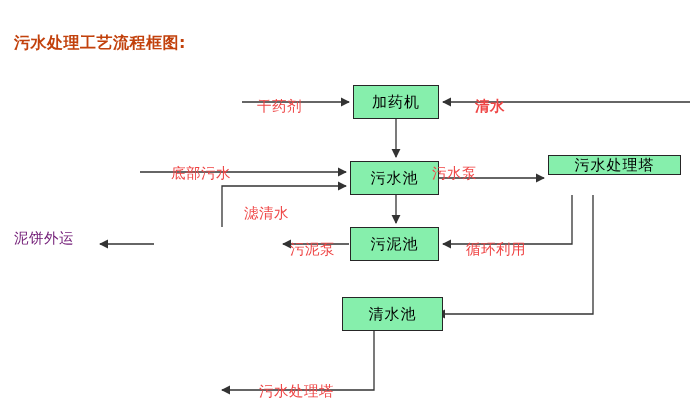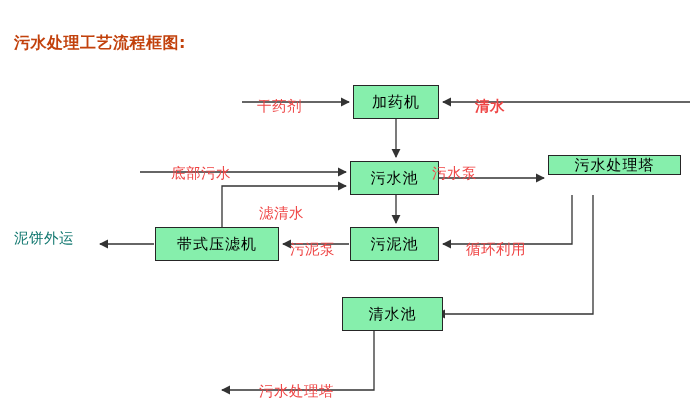--- a/index.html
+++ b/index.html
@@ -56,21 +56,21 @@
     position: absolute;
     font-size: 14.5px;
     color: #ef4444;
     white-space: nowrap;
     letter-spacing: 0.5px;
     margin-top: 14px;
   }
   .term-label {
     position: absolute;
     font-size: 14.5px;
-    color: #0f766e;
+    color: #701a75;
     white-space: nowrap;
     letter-spacing: 0.5px;
   }
 </style>
 </head>
 <body>
 
 <div id="diagram-root">
 
   <div class="title">污水处理工艺流程框图:</div>
@@ -119,41 +119,38 @@
   </div>
 
   <div class="node-box" style="left:350px; top:161px; width:89px; height:34px;">
     <span>污水池</span>
   </div>
 
   <div class="node-box" style="left:548px; top:155px; width:133px; height:20px;">
     <span>污水处理塔</span>
   </div>
 
-  <div class="node-box" style="left:155px; top:227px; width:124px; height:34px;">
-    <span>带式压滤机</span>
-  </div>
 
   <div class="node-box" style="left:350px; top:227px; width:89px; height:34px;">
     <span>污泥池</span>
   </div>
 
   <div class="node-box" style="left:342px; top:297px; width:101px; height:34px;">
     <span>清水池</span>
   </div>
 
   <div class="edge-label" style="left:257px; top:83px;">干药剂</div>
 
   <div class="edge-label" style="left:475px; top:83px;font-weight:bold;">清水</div>
 
   <div class="edge-label" style="left:171px; top:150px;">底部污水</div>
 
   <div class="edge-label" style="left:432px; top:150px;">污水泵</div>
 
-  <div class="edge-label" style="left:259px; top:190px;">滤清水</div>
+  <div class="edge-label" style="left:244px; top:190px;">滤清水</div>
 
   <div class="edge-label" style="left:290px; top:226px;font-family:Liberation Serif, serif;">污泥泵</div>
 
   <div class="edge-label" style="left:466px; top:226px;">循环利用</div>
 
   <div class="edge-label" style="left:259px; top:368px;">污水处理塔</div>
 
   <div class="term-label" style="left:14px; top:229px;">泥饼外运</div>
 
 </div>

